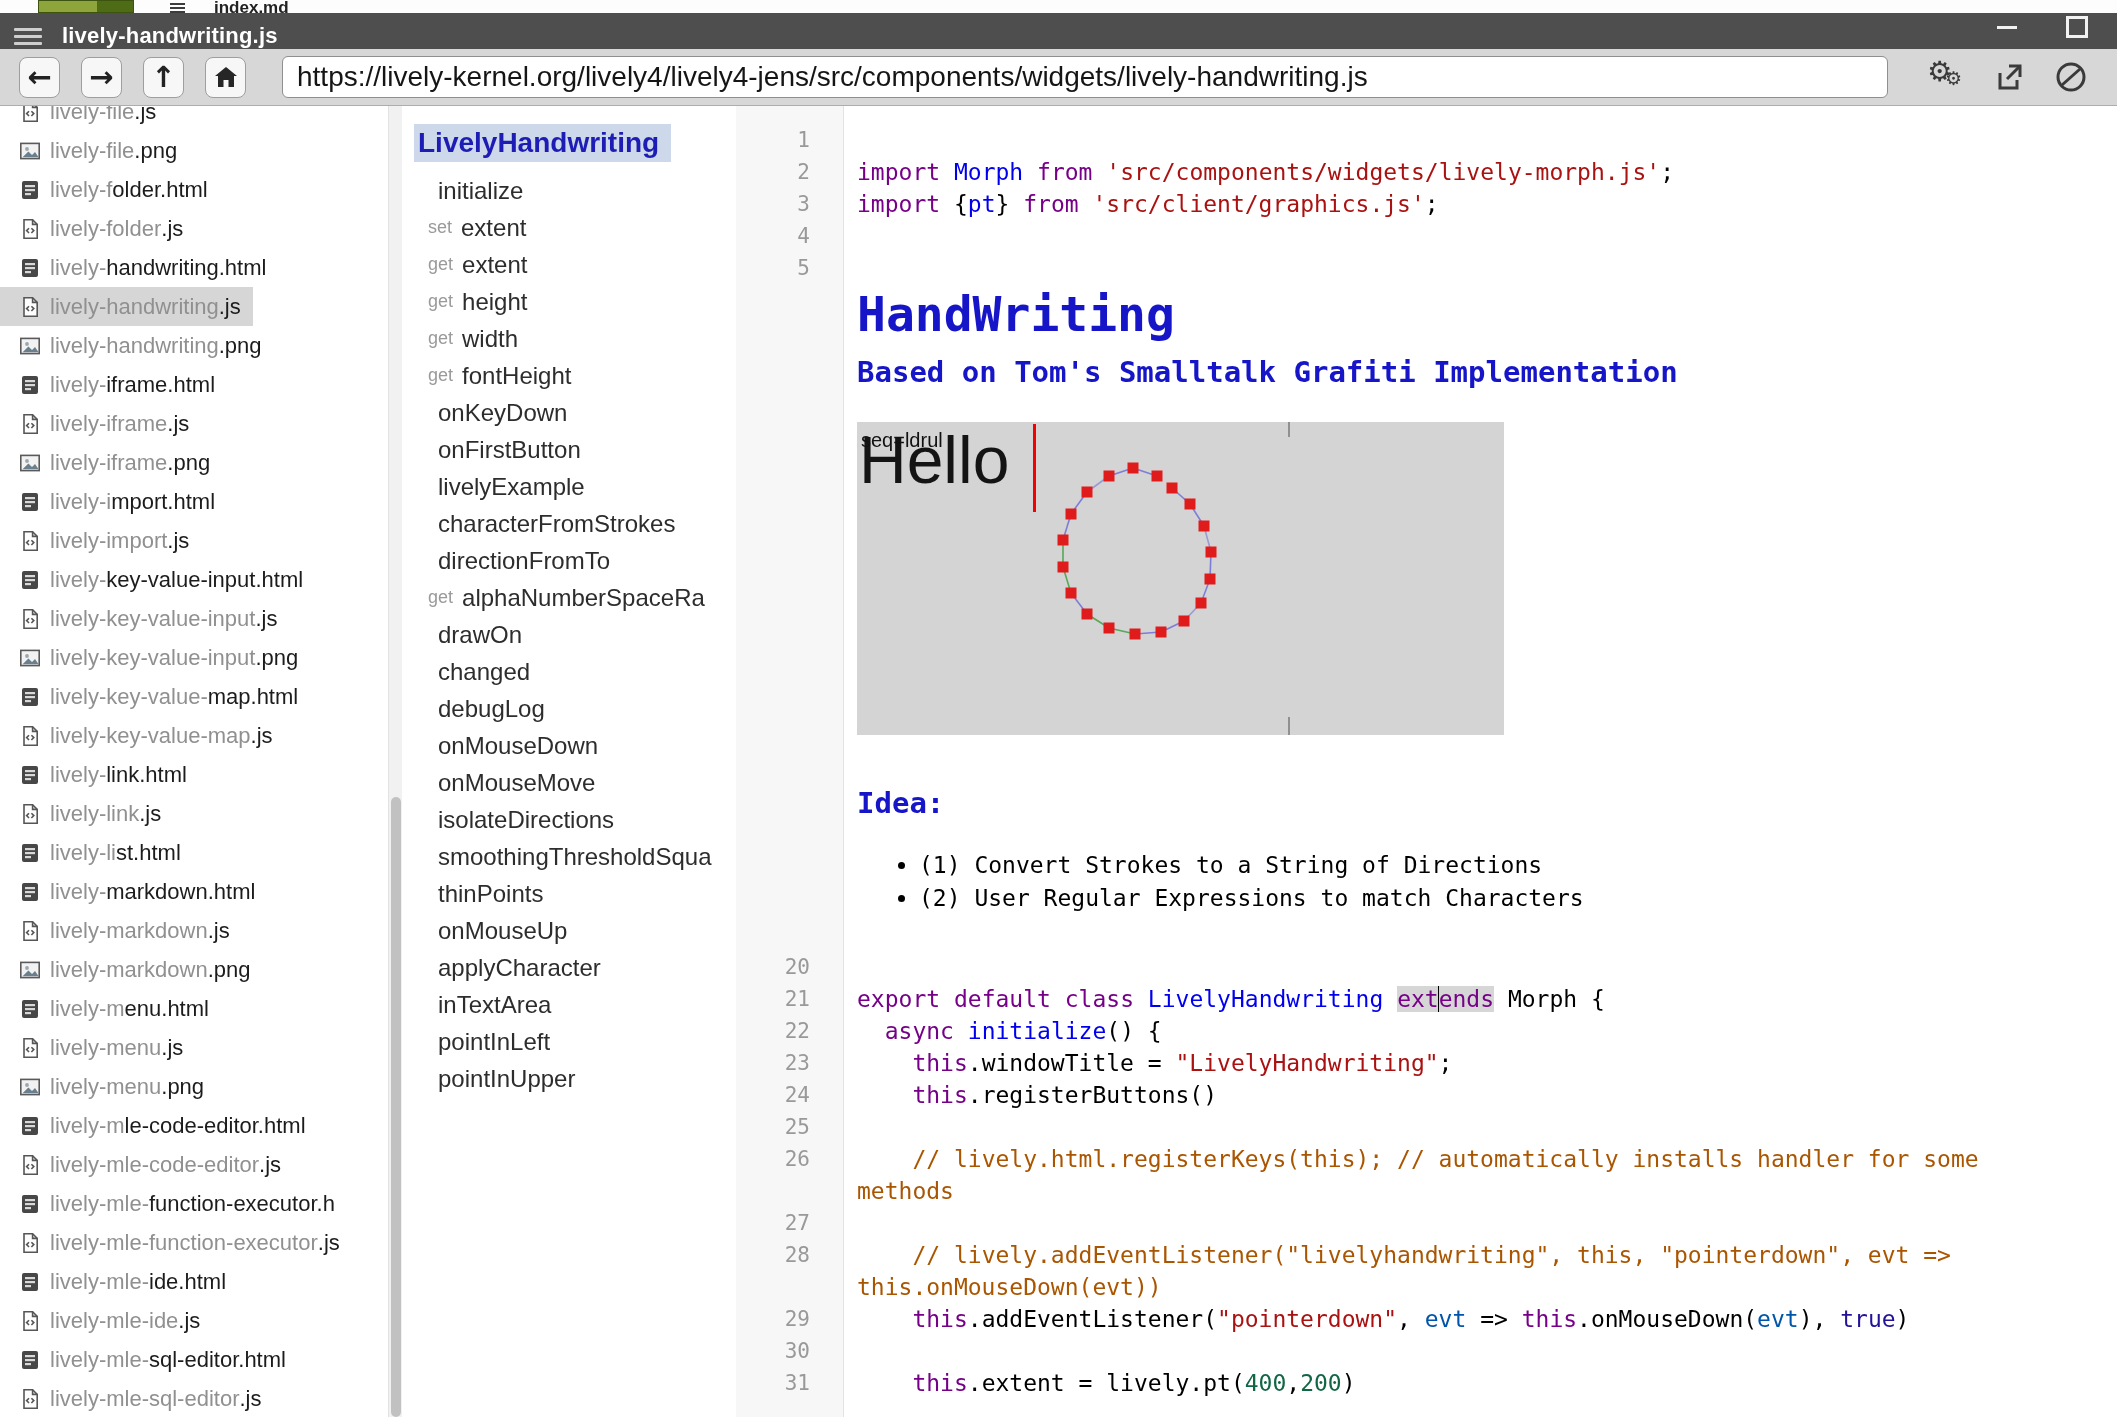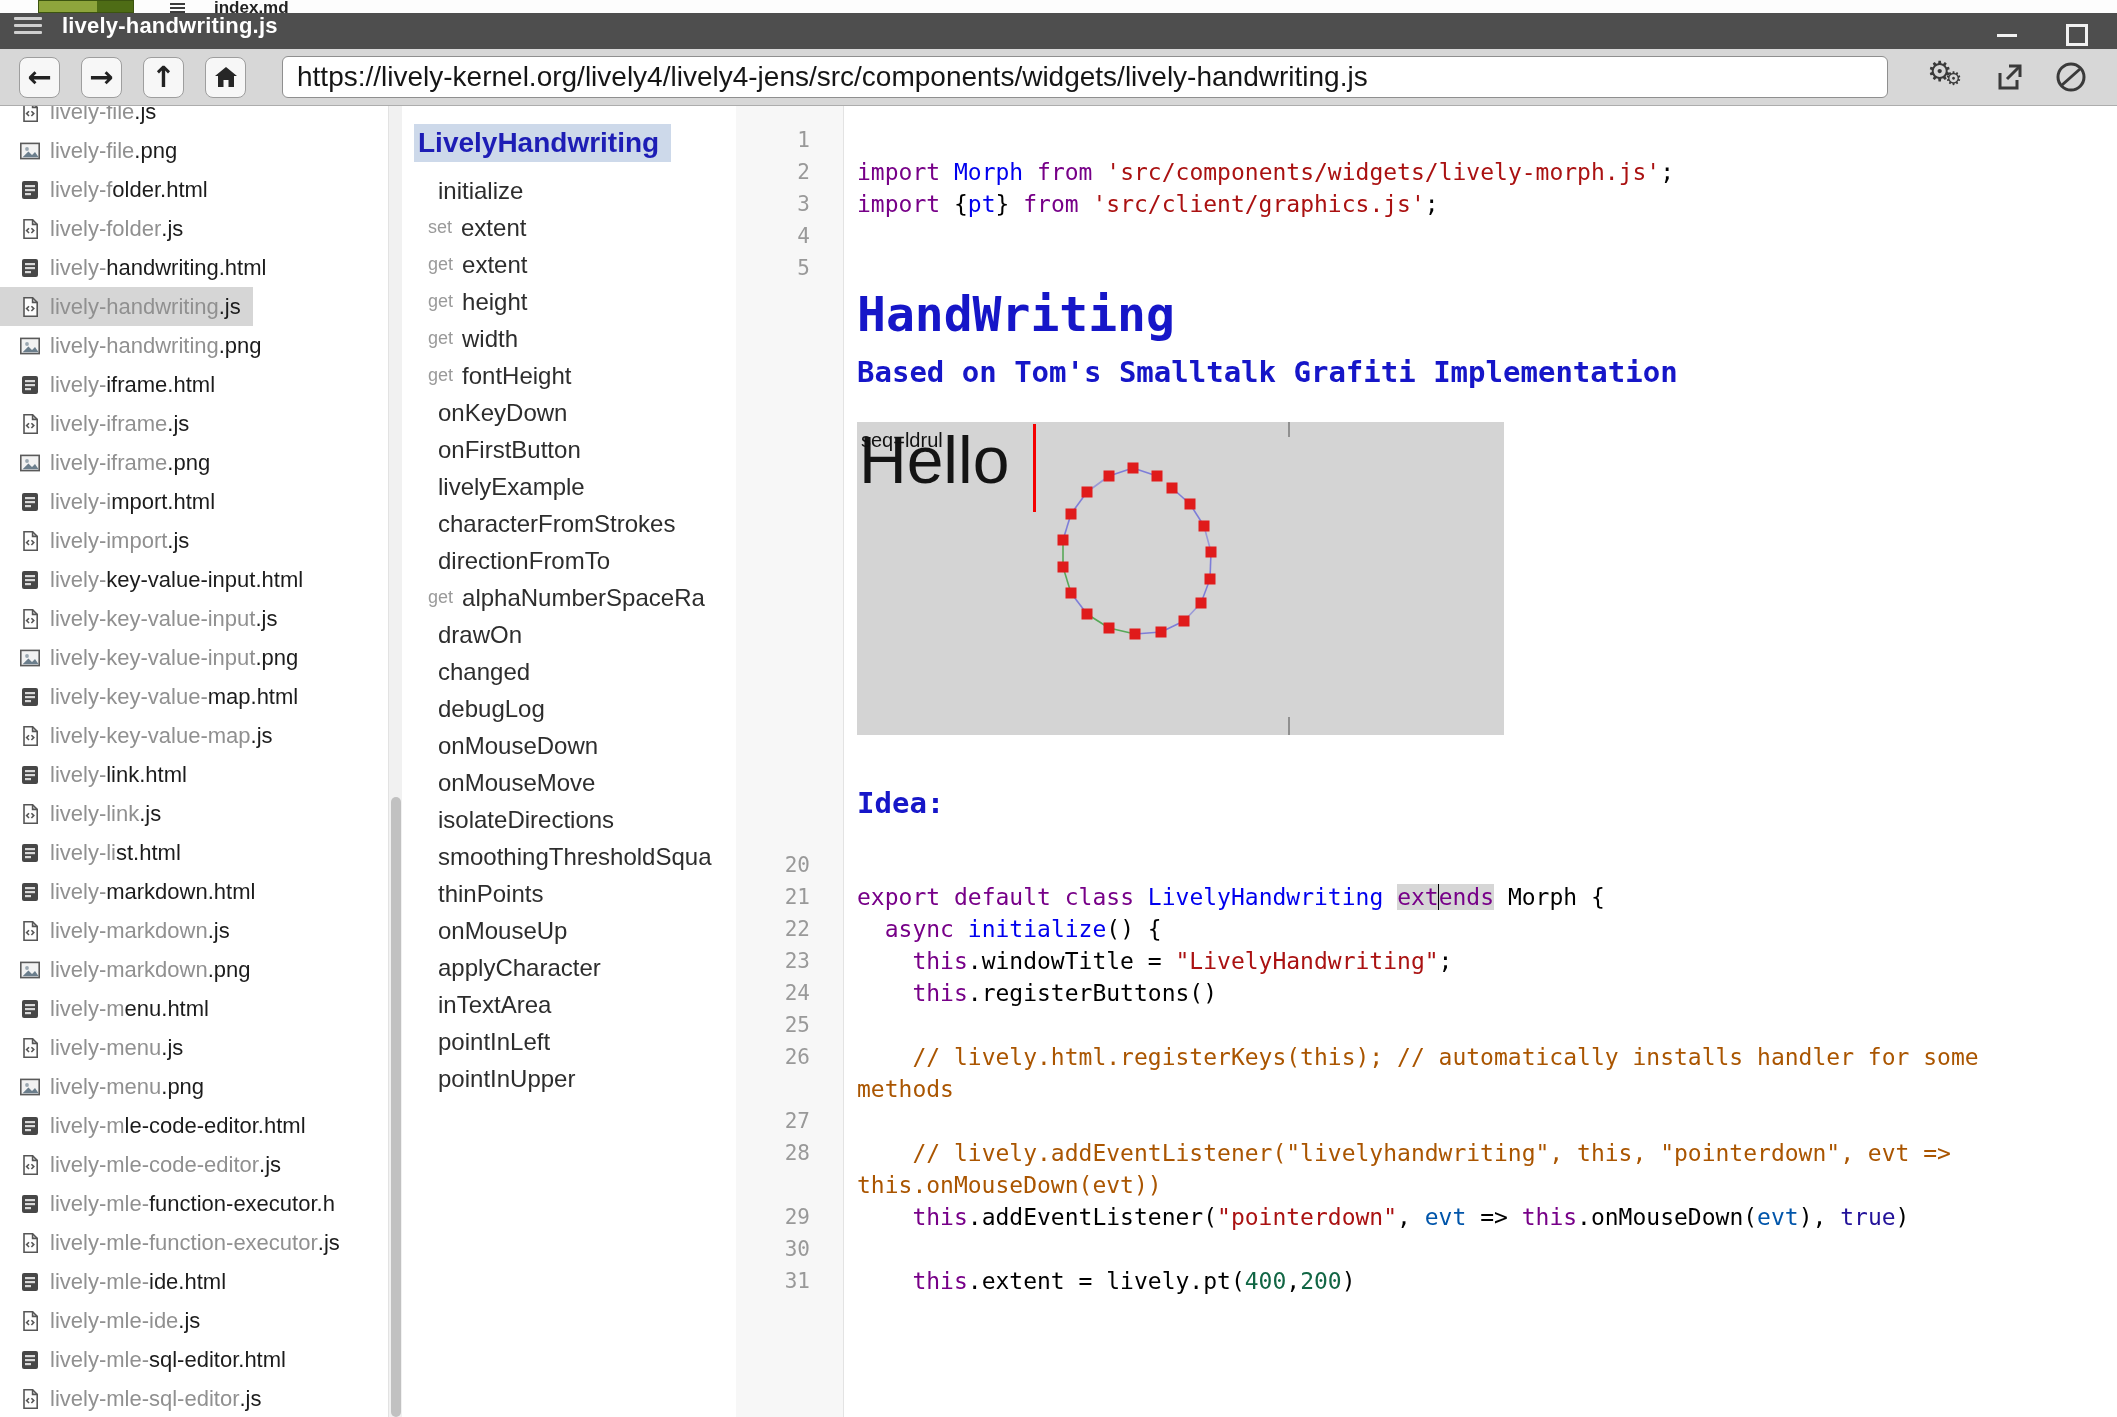--- a/index.html
+++ b/index.html
@@ -9,21 +9,21 @@
   
   .top-strip{position:absolute;left:0;top:0;width:100%;height:13px;background:#fdfdfd;overflow:hidden;}
   .strip-green{position:absolute;left:38px;top:0;width:96px;height:13px;
       background:linear-gradient(90deg,#8ea53c 0 62%,#4e6c15 62% 100%);border:1px solid #3c5410;box-sizing:border-box;}
   .strip-burger{position:absolute;left:170px;top:1px;}
   .strip-burger i{display:block;width:15px;height:2px;background:#3c3c3c;margin:2px 0;}
   .strip-title{position:absolute;left:214px;top:-2px;font-size:17px;font-weight:bold;color:#222;}
 
   
   .titlebar{position:absolute;left:0;top:13px;width:100%;height:36px;background:#4e4e4e;
-      display:flex;align-items:flex-start;}
+      display:flex;align-items:flex-end;}
   .burger{margin-left:14px;cursor:pointer;}
   .burger i{display:block;width:28px;height:3px;background:#cfcfcf;margin:4px 0;border-radius:1px;}
   .win-title{margin-left:20px;color:#fff;font-size:22px;font-weight:bold;letter-spacing:.2px;}
   .win-controls{margin-left:auto;display:flex;align-items:center;gap:26px;padding-right:18px;}
   .min-glyph{width:20px;height:3px;background:#f2f2f2;}
   .max-glyph{width:16px;height:16px;border:3px solid #f2f2f2;}
 
   
   .toolbar{position:absolute;left:0;top:49px;width:100%;height:57px;background:#d7d7d7;
       border-bottom:1px solid #adadad;display:flex;align-items:center;box-sizing:border-box;
@@ -744,20 +744,24 @@
                 <rect x="309.5" y="60.5" width="11" height="11" fill="#e01b1b"></rect>
               </svg>
             <span class="demo-seq">seq=ldrul</span>
             <span class="demo-hello">Hello</span>
             <div class="demo-caret"></div>
             <div class="demo-tick t-top"></div>
             <div class="demo-tick t-bot"></div>
           </div>
 
           <div class="md-h2 idea">Idea:</div>
+          <ul class="md-ul">
+            <li>(1) Convert Strokes to a String of Directions</li>
+            <li>(2) User Regular Expressions to match Characters</li>
+          </ul>
         </div>
 
         <div id="lines-bottom">
             <div class="code-row">
               <div class="ln">20</div>
               <div class="ctext"></div>
             </div>
             <div class="code-row">
               <div class="ln">21</div>
               <div class="ctext"><span class="tk-kw">export</span><span class="tk-pl"> </span><span class="tk-kw">default</span><span class="tk-pl"> </span><span class="tk-kw">class</span><span class="tk-pl"> </span><span class="tk-def">LivelyHandwriting</span><span class="tk-pl"> </span><span class="tk-hlkw">ext</span><span class="caret"></span><span class="tk-hlkw">ends</span><span class="tk-pl"> Morph {</span></div>

